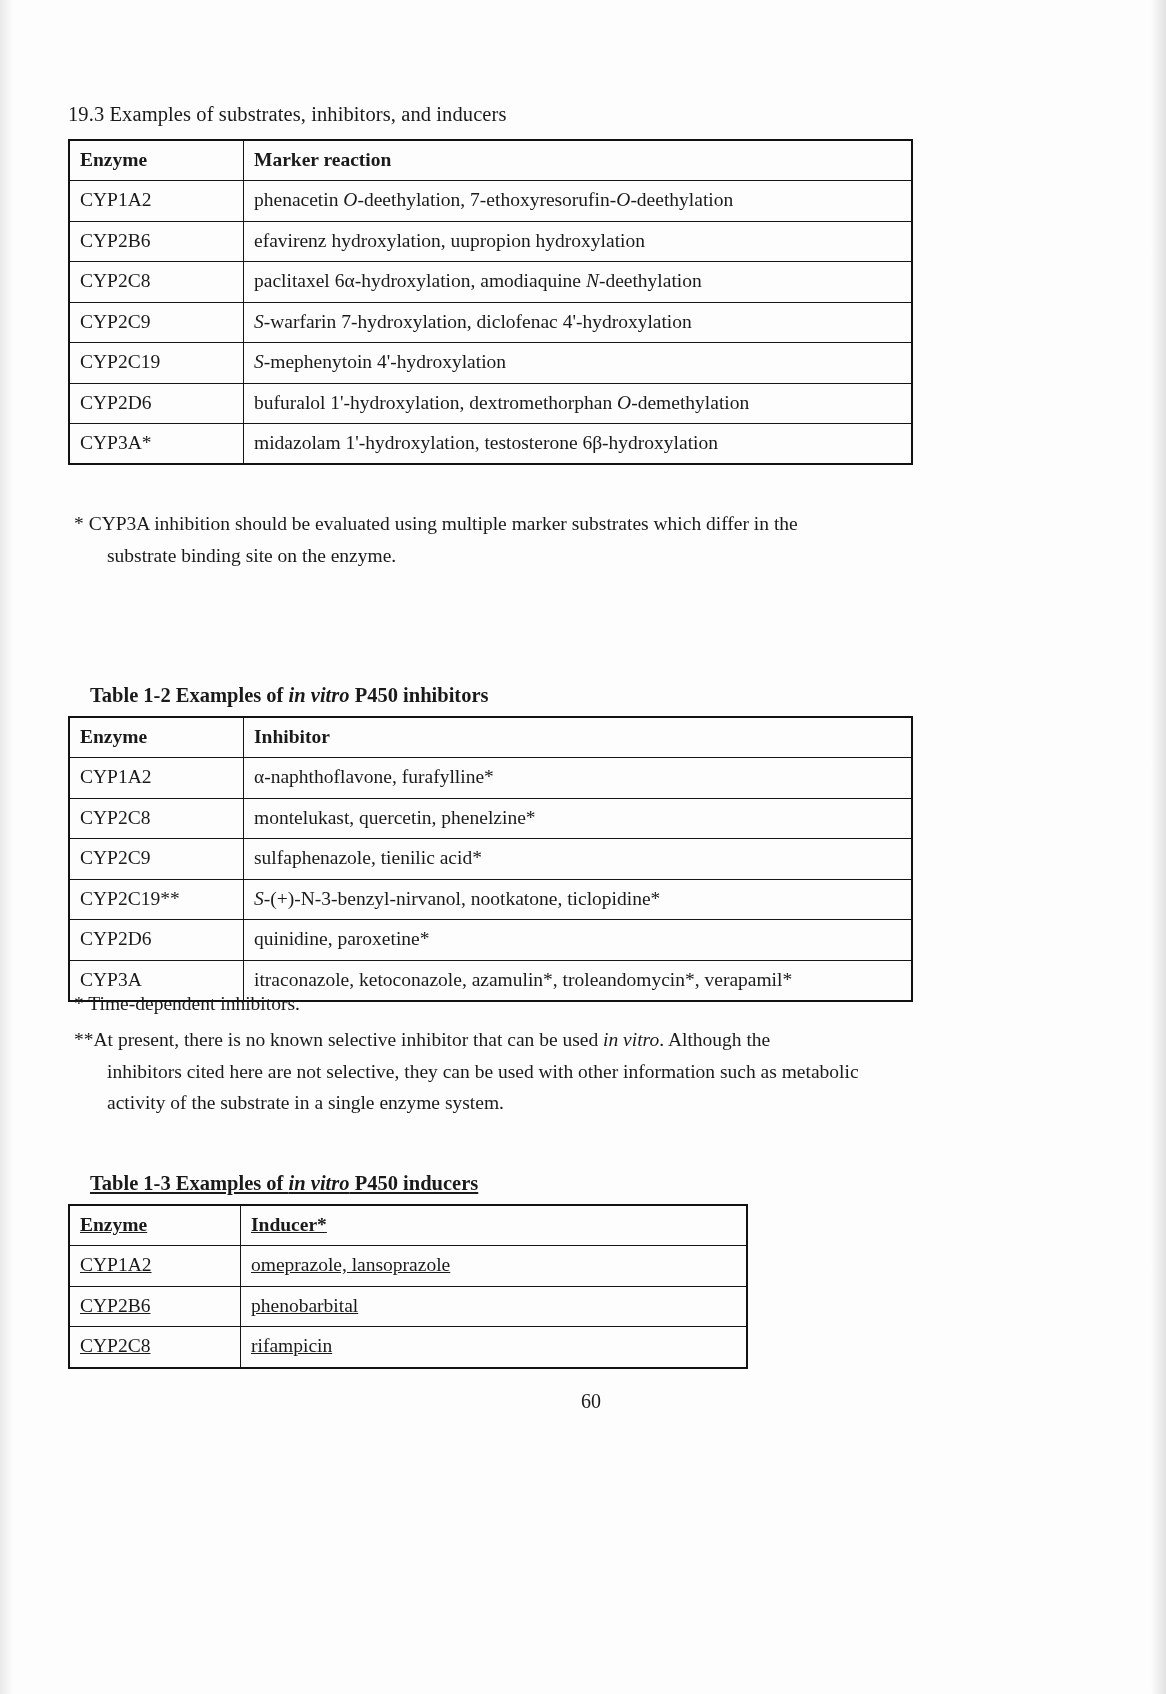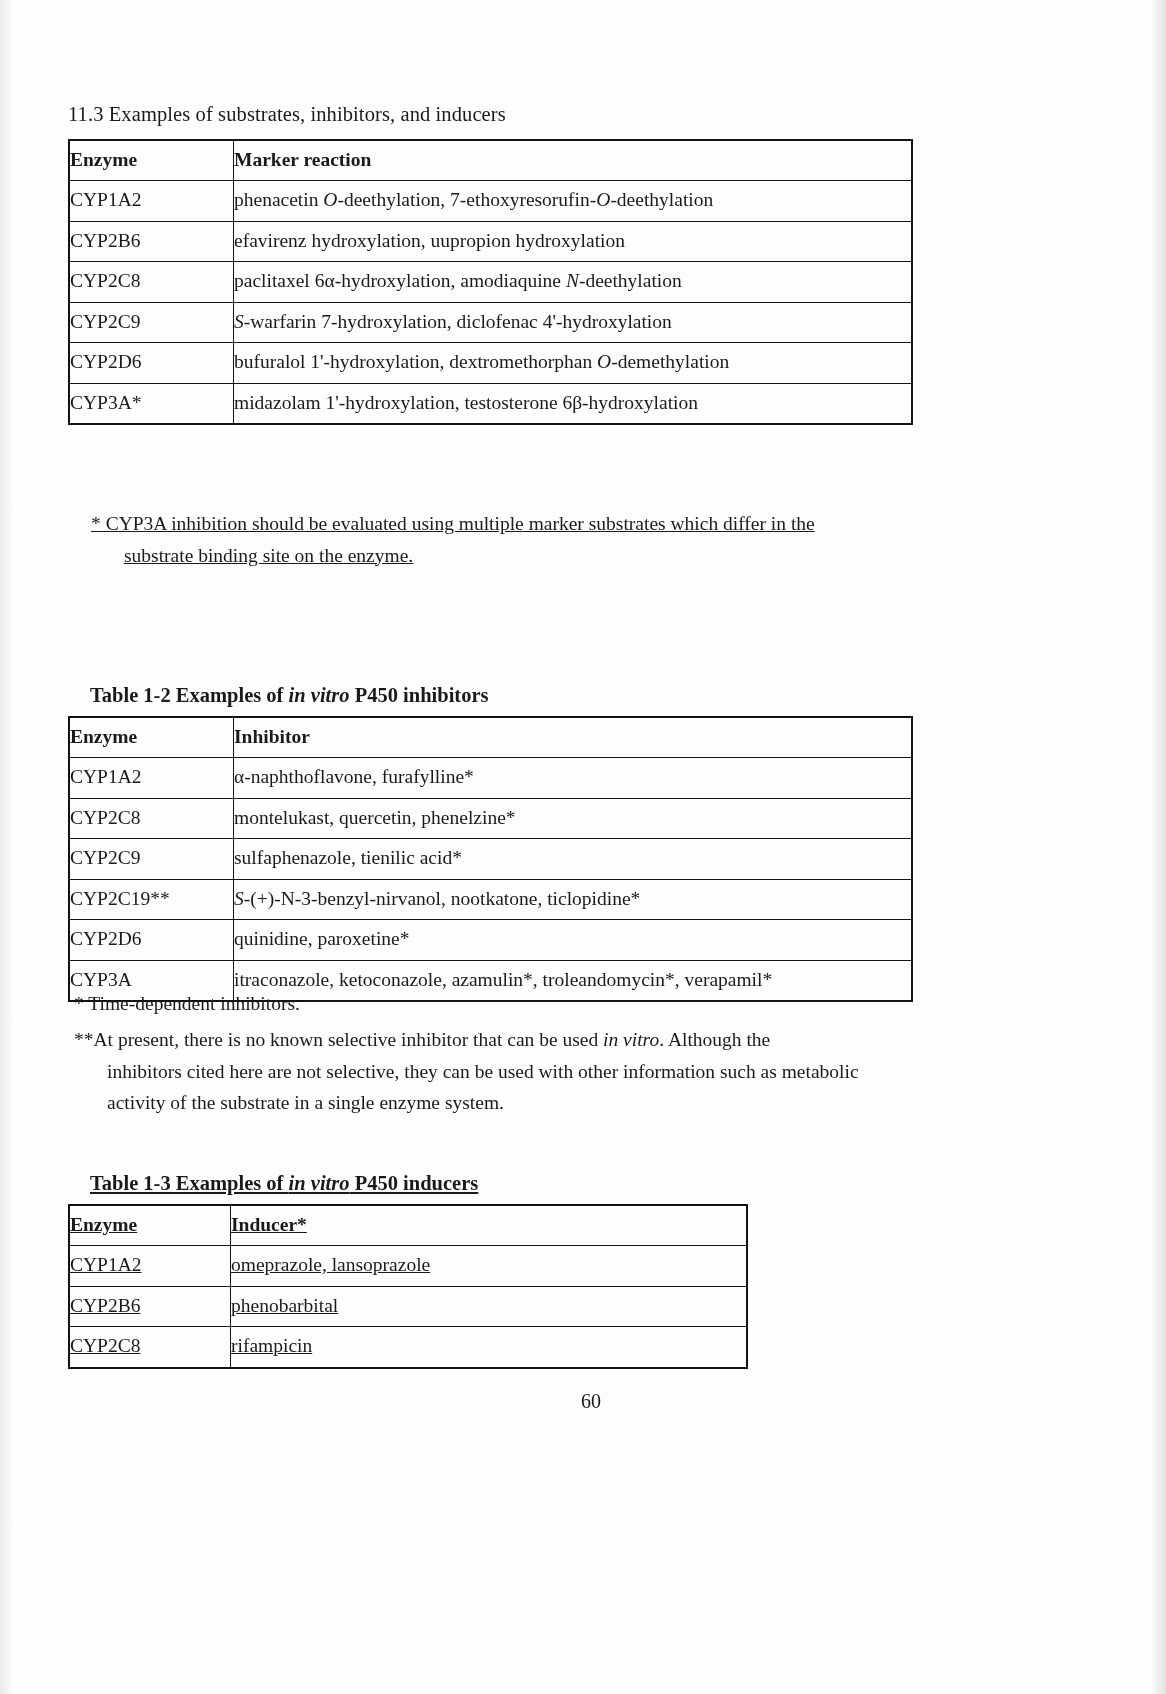--- a/index.html
+++ b/index.html
@@ -59,21 +59,21 @@
   .table-caption .it { font-style: italic; }
 
   table.doc-table {
     border-collapse: collapse;
     table-layout: fixed;
     font-size: 19.5px;
     border: 2px solid #121212;
   }
   table.doc-table td {
     border: 1px solid #151515;
-    padding: 8px 0 9px 0;
+    padding: 8px 0 9px 10px;
     vertical-align: top;
     line-height: 1.15;
   }
   table.doc-table td.col-enzyme { width: 163px; }
   table.doc-table tr.head-row td {
     font-weight: bold;
   }
   .it { font-style: italic; }
 
   .note {
@@ -86,21 +86,21 @@
     text-indent: -33px;
   }
   .note .cont {
     display: block;
     padding-left: 33px;
   }
 
   
   #block-t1 { position: absolute; left: 68px; top: 139px; width: 845px; }
   #block-t1 table.doc-table { width: 845px; }
-  #note-1 { position: absolute; left: 91px; top: 508px; width: 880px; text-decoration: underline; }
+  #note-1 { position: absolute; left: 74px; top: 508px; width: 880px; }
   #block-t2 { position: absolute; left: 68px; top: 640px; width: 955px; margin-top: 44px; }
   #block-t2 table.doc-table { width: 845px; }
   #note-2 { position: absolute; left: 74px; top: 988px; width: 900px; }
   #note-3 { position: absolute; left: 74px; top: 1024px; width: 900px; }
   #block-t3 { position: absolute; left: 68px; top: 1172px; width: 680px; text-decoration: underline; }
   #block-t3 table.doc-table { width: 680px; }
   #block-t3 table.doc-table td.col-enzyme { width: 160px; }
   .page-number {
     position: absolute;
     top: 1390px;
@@ -113,21 +113,21 @@
 </style>
 </head>
 <body>
 
 <div class="page">
   <div class="scan-edge-left"></div>
   <div class="scan-edge-right"></div>
 
   <div class="content">
 
-    <div class="section-heading">11.3 Examples of substrates, inhibitors, and inducers</div>
+    <div class="section-heading">19.3 Examples of substrates, inhibitors, and inducers</div>
 
     <div id="block-t1">
       <table class="doc-table">
         <tbody>
           <tr class="head-row">
             <td class="col-enzyme">Enzyme</td>
             <td>Marker reaction</td>
           </tr>
           <tr>
             <td class="col-enzyme">CYP1A2</td>
@@ -137,20 +137,24 @@
             <td class="col-enzyme">CYP2B6</td>
             <td><span>efavirenz hydroxylation, uupropion hydroxylation</span></td>
           </tr>
           <tr>
             <td class="col-enzyme">CYP2C8</td>
             <td><span>paclitaxel 6α-hydroxylation, amodiaquine </span><span class="it">N</span><span>-deethylation</span></td>
           </tr>
           <tr>
             <td class="col-enzyme">CYP2C9</td>
             <td><span class="it">S</span><span>-warfarin 7-hydroxylation, diclofenac 4'-hydroxylation</span></td>
+          </tr>
+          <tr>
+            <td class="col-enzyme">CYP2C19</td>
+            <td><span class="it">S</span><span>-mephenytoin 4'-hydroxylation</span></td>
           </tr>
           <tr>
             <td class="col-enzyme">CYP2D6</td>
             <td><span>bufuralol 1'-hydroxylation, dextromethorphan </span><span class="it">O</span><span>-demethylation</span></td>
           </tr>
           <tr>
             <td class="col-enzyme">CYP3A*</td>
             <td><span>midazolam 1'-hydroxylation, testosterone 6β-hydroxylation</span></td>
           </tr>
         </tbody>

